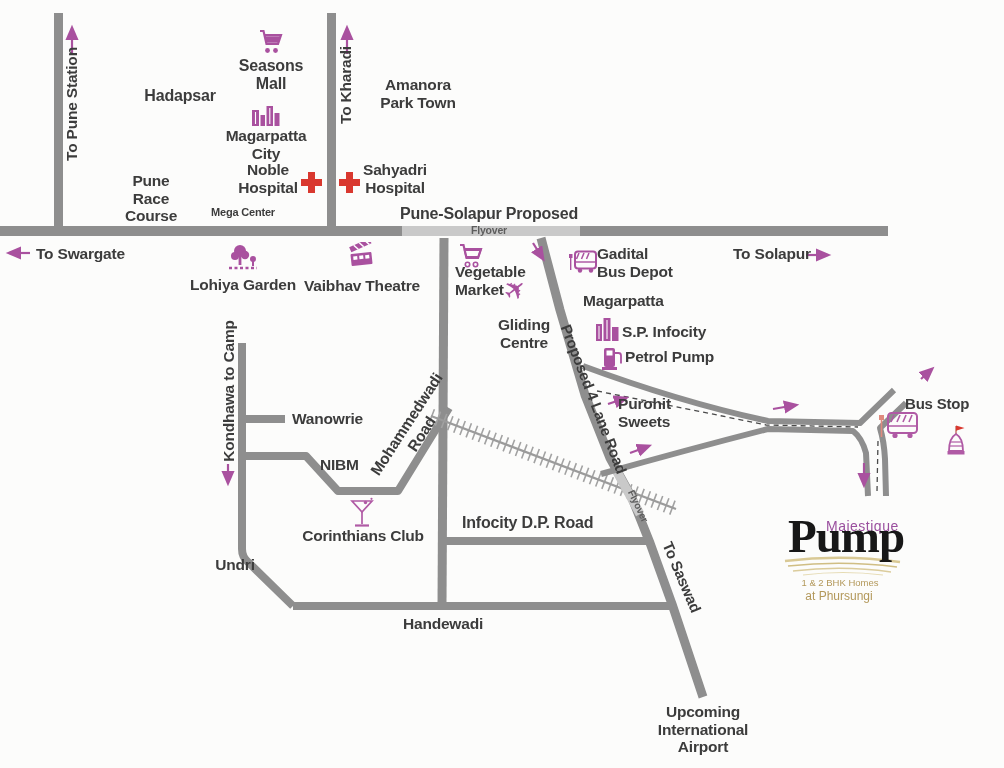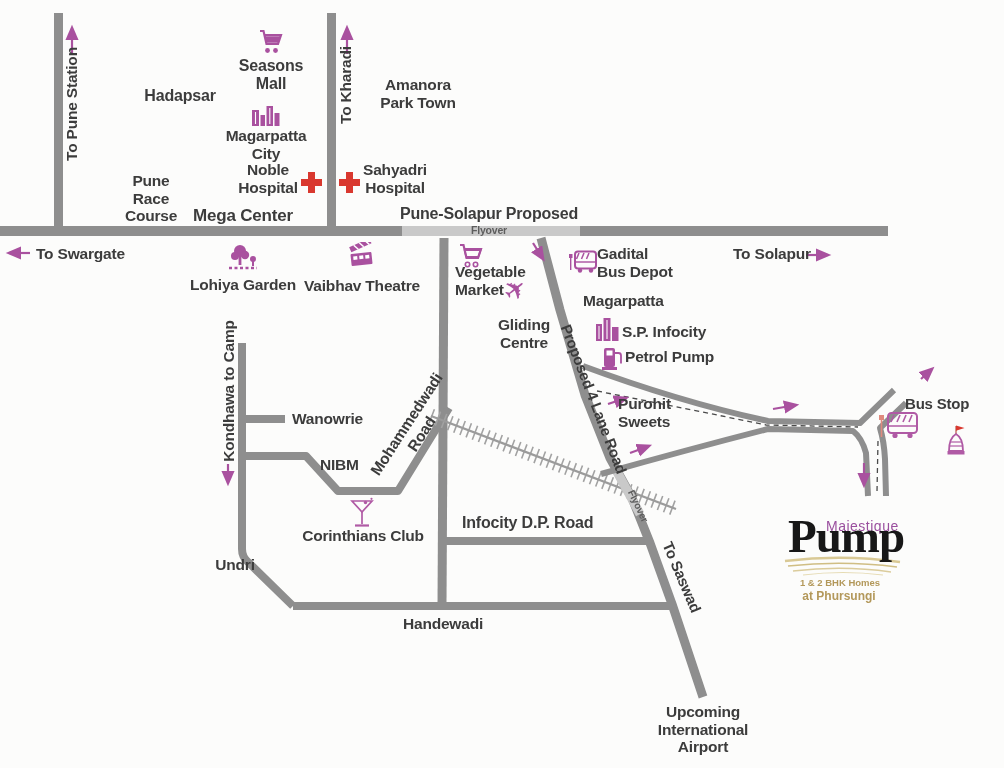--- a/index.html
+++ b/index.html
@@ -8,27 +8,27 @@
     font-family:"Liberation Sans",sans-serif;overflow:hidden;
   }
   .roads{position:absolute;left:0;top:0;z-index:1;}
   .icon{position:absolute;z-index:2;line-height:0;}
   .lbl{
     position:absolute;z-index:3;color:#3c3c3c;font-weight:700;
     font-size:15.5px;line-height:1.14;white-space:pre-line;letter-spacing:-0.2px;
   }
   .c{text-align:center;transform:translateX(-50%);}
   .rot{text-align:center;white-space:nowrap;}
-  .sm{font-size:17px;}
+  .sm{font-size:11px;}
   .tiny{font-size:10.5px;color:#5d5d5d;}
   .big{font-size:24px;font-weight:400;line-height:1.45;color:#3f3f3f;letter-spacing:0;}
   .logo-brand{position:absolute;z-index:3;color:#9a4f9e;font-size:14px;font-weight:400;letter-spacing:.5px;}
   .logo-name{position:absolute;z-index:3;color:#171717;font-family:"Liberation Serif",serif;
              font-size:47px;font-weight:700;letter-spacing:-1px;line-height:1;}
-  .logo-gold{position:absolute;z-index:3;color:#b3985a;font-weight:700;text-align:right;transform:translateX(-50%);}
+  .logo-gold{position:absolute;z-index:3;color:#b3985a;font-weight:400;text-align:right;transform:translateX(-50%);}
   .plane{font-family:"DejaVu Sans",sans-serif;color:#a9519f;font-size:27px;display:inline-block;transform:rotate(-38deg);}
 </style>
 </head>
 <body>
 
 <div class="map">
 
   <svg class="roads" width="1004" height="768" viewBox="0 0 1004 768">
     <defs>
       <marker id="ah" markerWidth="8" markerHeight="8" refX="5.5" refY="3" orient="auto">

